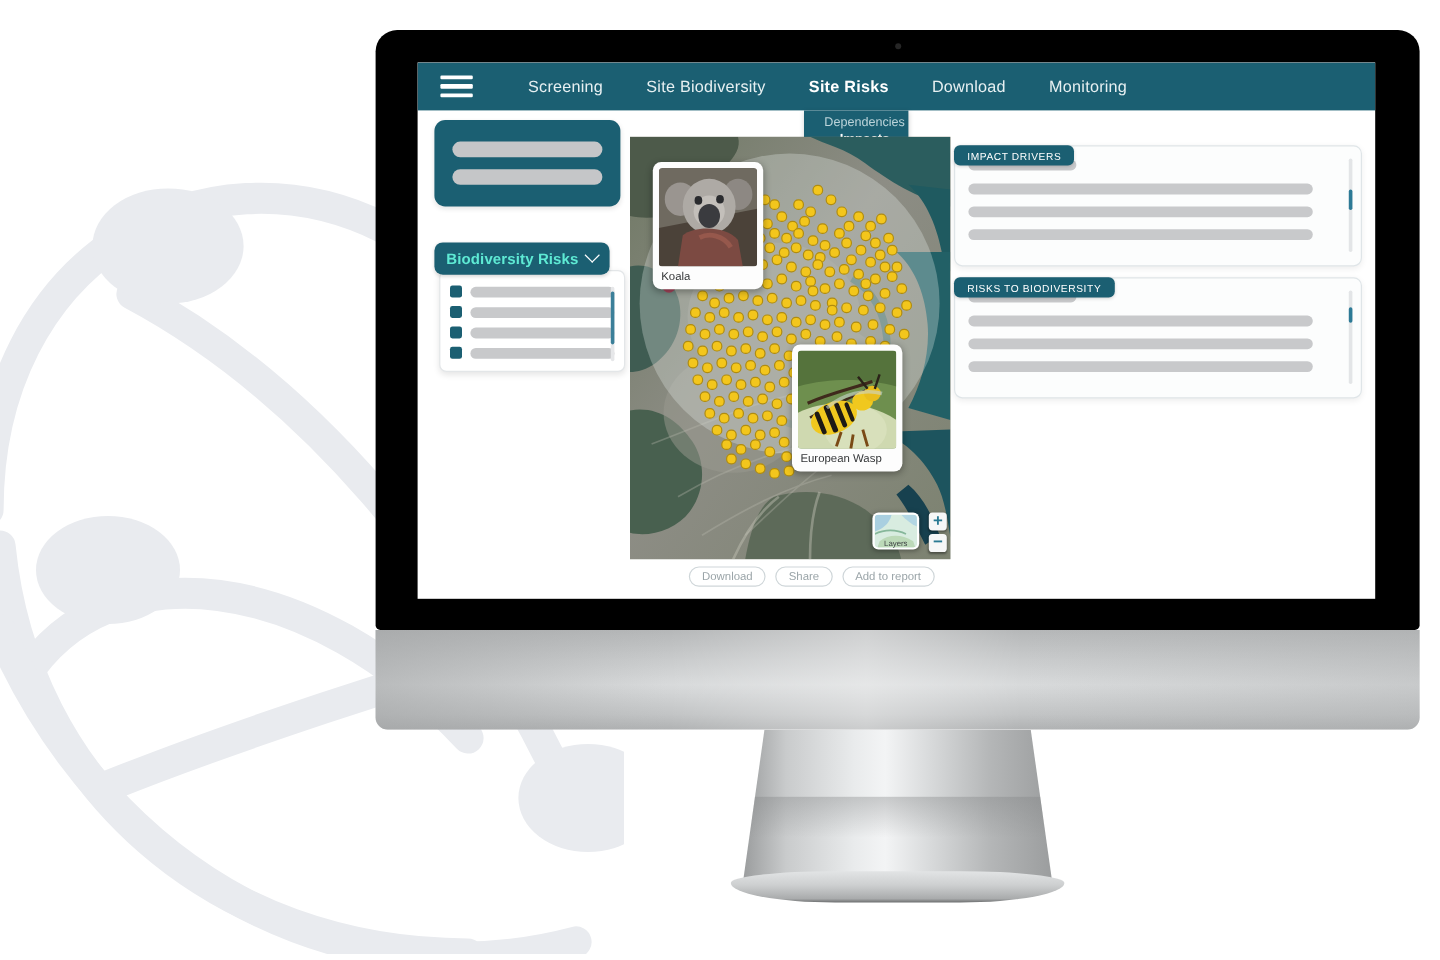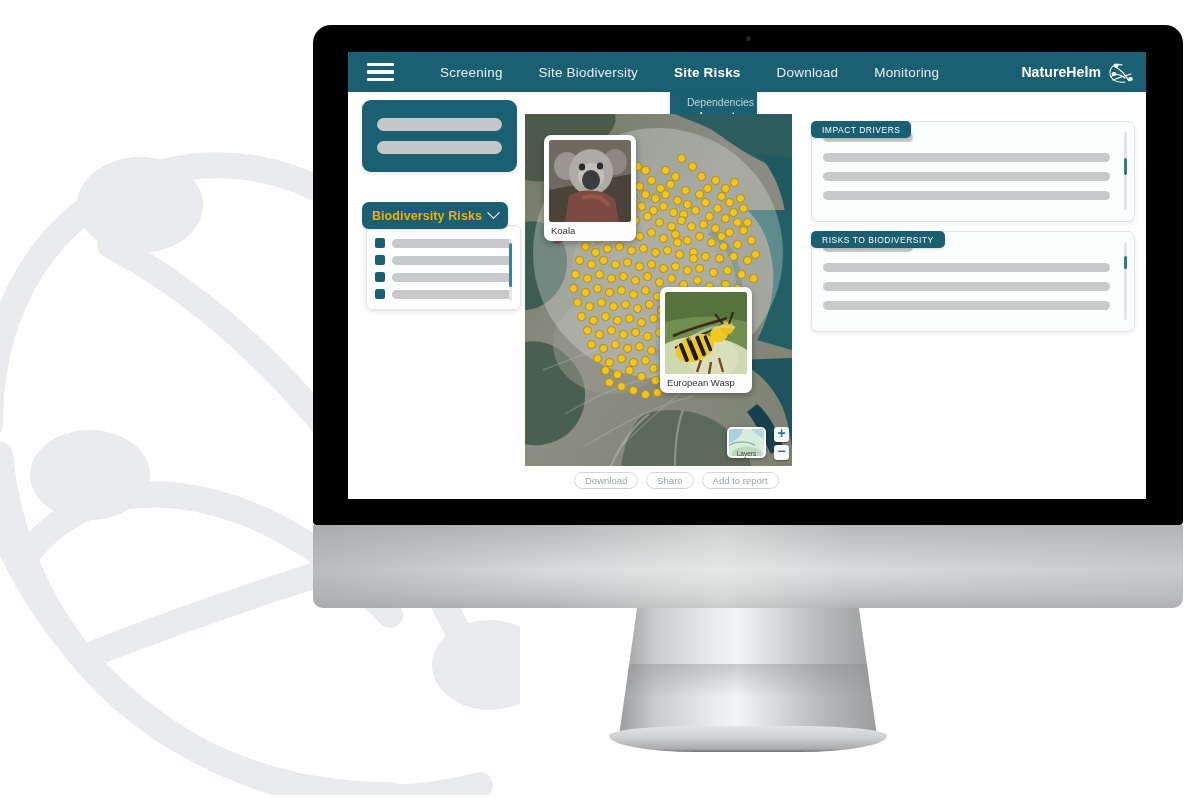--- a/index.html
+++ b/index.html
@@ -99,21 +99,21 @@
     box-shadow:0 2px 4px rgba(0,0,0,.10);
   }
   .teal-card .ph{height:13px;background:#c5c6c8;border-radius:7px;margin:0 15px;}
 
   .risks-panel{position:absolute;left:14px;top:150px;width:146px;}
   .risks-header{
     width:146px;height:27px;background:#1b5f72;border-radius:7px;
     display:flex;align-items:center;justify-content:center;gap:7px;
     position:relative;z-index:2;box-shadow:0 1px 3px rgba(0,0,0,.14);
   }
-  .risks-title{color:#eab308;font-size:12.5px;font-weight:bold;letter-spacing:.1px;}
+  .risks-title{color:#5eead4;font-size:12.5px;font-weight:bold;letter-spacing:.1px;}
   .chev{width:8px;height:8px;border-right:1.6px solid #fff;border-bottom:1.6px solid #fff;
     transform:rotate(45deg) translate(-2px,-2px);}
   .risks-body{
     position:relative;margin-top:-4px;width:137px;margin-left:4px;
     background:#ffffff;border:1px solid #e3e6e8;border-radius:6px;
     box-shadow:0 2px 5px rgba(0,0,0,.10);padding:12px 8px 10px 8px;
     display:flex;flex-direction:column;gap:7px;
   }
   .risk-row{display:flex;align-items:center;gap:7px;}
   .risk-box{width:10px;height:10px;background:#1b5f72;border-radius:2px;flex:0 0 auto;}
@@ -167,21 +167,21 @@
   .map-actions{
     position:absolute;left:226px;top:420px;display:flex;gap:8px;align-items:center;
   }
   .pill{
     border:1px solid #cfd6d9;border-radius:11px;height:15px;padding:0 10px;
     color:#9aa4a8;font-size:9.5px;display:flex;align-items:center;cursor:pointer;background:#fff;
   }
 
   
   .right-col{position:absolute;left:447px;top:60px;width:340px;}
-  .rpanel{position:relative;margin-bottom:9px;margin-left:16px;}
+  .rpanel{position:relative;margin-bottom:9px;}
   .rpanel-tab{
     position:absolute;left:0;top:0;height:17px;background:#1b5f72;border-radius:5px;
     display:flex;align-items:center;padding:0 11px;z-index:3;
     box-shadow:0 1px 3px rgba(0,0,0,.16);
   }
   .rpanel-tab span{color:#ffffff;font-size:8.5px;letter-spacing:.5px;white-space:nowrap;}
   .rpanel-body{
     margin-top:9px;border:1px solid #dfe5e8;border-radius:7px;background:#fcfdfd;
     padding:11px 13px 11px 11px;position:relative;
     box-shadow:0 2px 5px rgba(0,0,0,.07);
@@ -227,37 +227,20 @@
         <span></span>
           <span></span>
           <span></span>
       </div>
       <div class="nav-links">
         <div class="nav-link">Screening</div>
         <div class="nav-link">Site Biodiversity</div>
         <div class="nav-link active">Site Risks</div>
         <div class="nav-link">Download</div>
         <div class="nav-link">Monitoring</div>
-      </div>
-      <div class="brand">
-        <div class="brand-name">NatureHelm</div>
-        <svg width="26" height="22" viewBox="0 0 26 22">
-          <g fill="none" stroke="#ffffff" stroke-width="1.1" stroke-linecap="round">
-            <path d="M2 12 C 2 5, 8 2, 14 4"></path>
-            <path d="M6 5 C 12 8, 17 13, 21 20"></path>
-            <path d="M2 13 C 3 19, 9 22, 17 21"></path>
-            <path d="M3 16 C 6 12, 12 13, 17 17"></path>
-            <path d="M5 19 C 10 17, 16 15, 23 13"></path>
-          </g>
-          <g fill="#ffffff">
-            <ellipse cx="8" cy="4.5" rx="2.6" ry="2.0"></ellipse>
-            <ellipse cx="6" cy="13" rx="2.5" ry="1.9"></ellipse>
-            <ellipse cx="22.5" cy="18" rx="2.4" ry="1.9"></ellipse>
-          </g>
-        </svg>
       </div>
     </div>
 
     <div class="dropdown">
       <div class="dropdown-item">Dependencies</div>
       <div class="dropdown-item active">Impacts</div>
     </div>
 
     <div class="left-col">
       <div class="teal-card">

